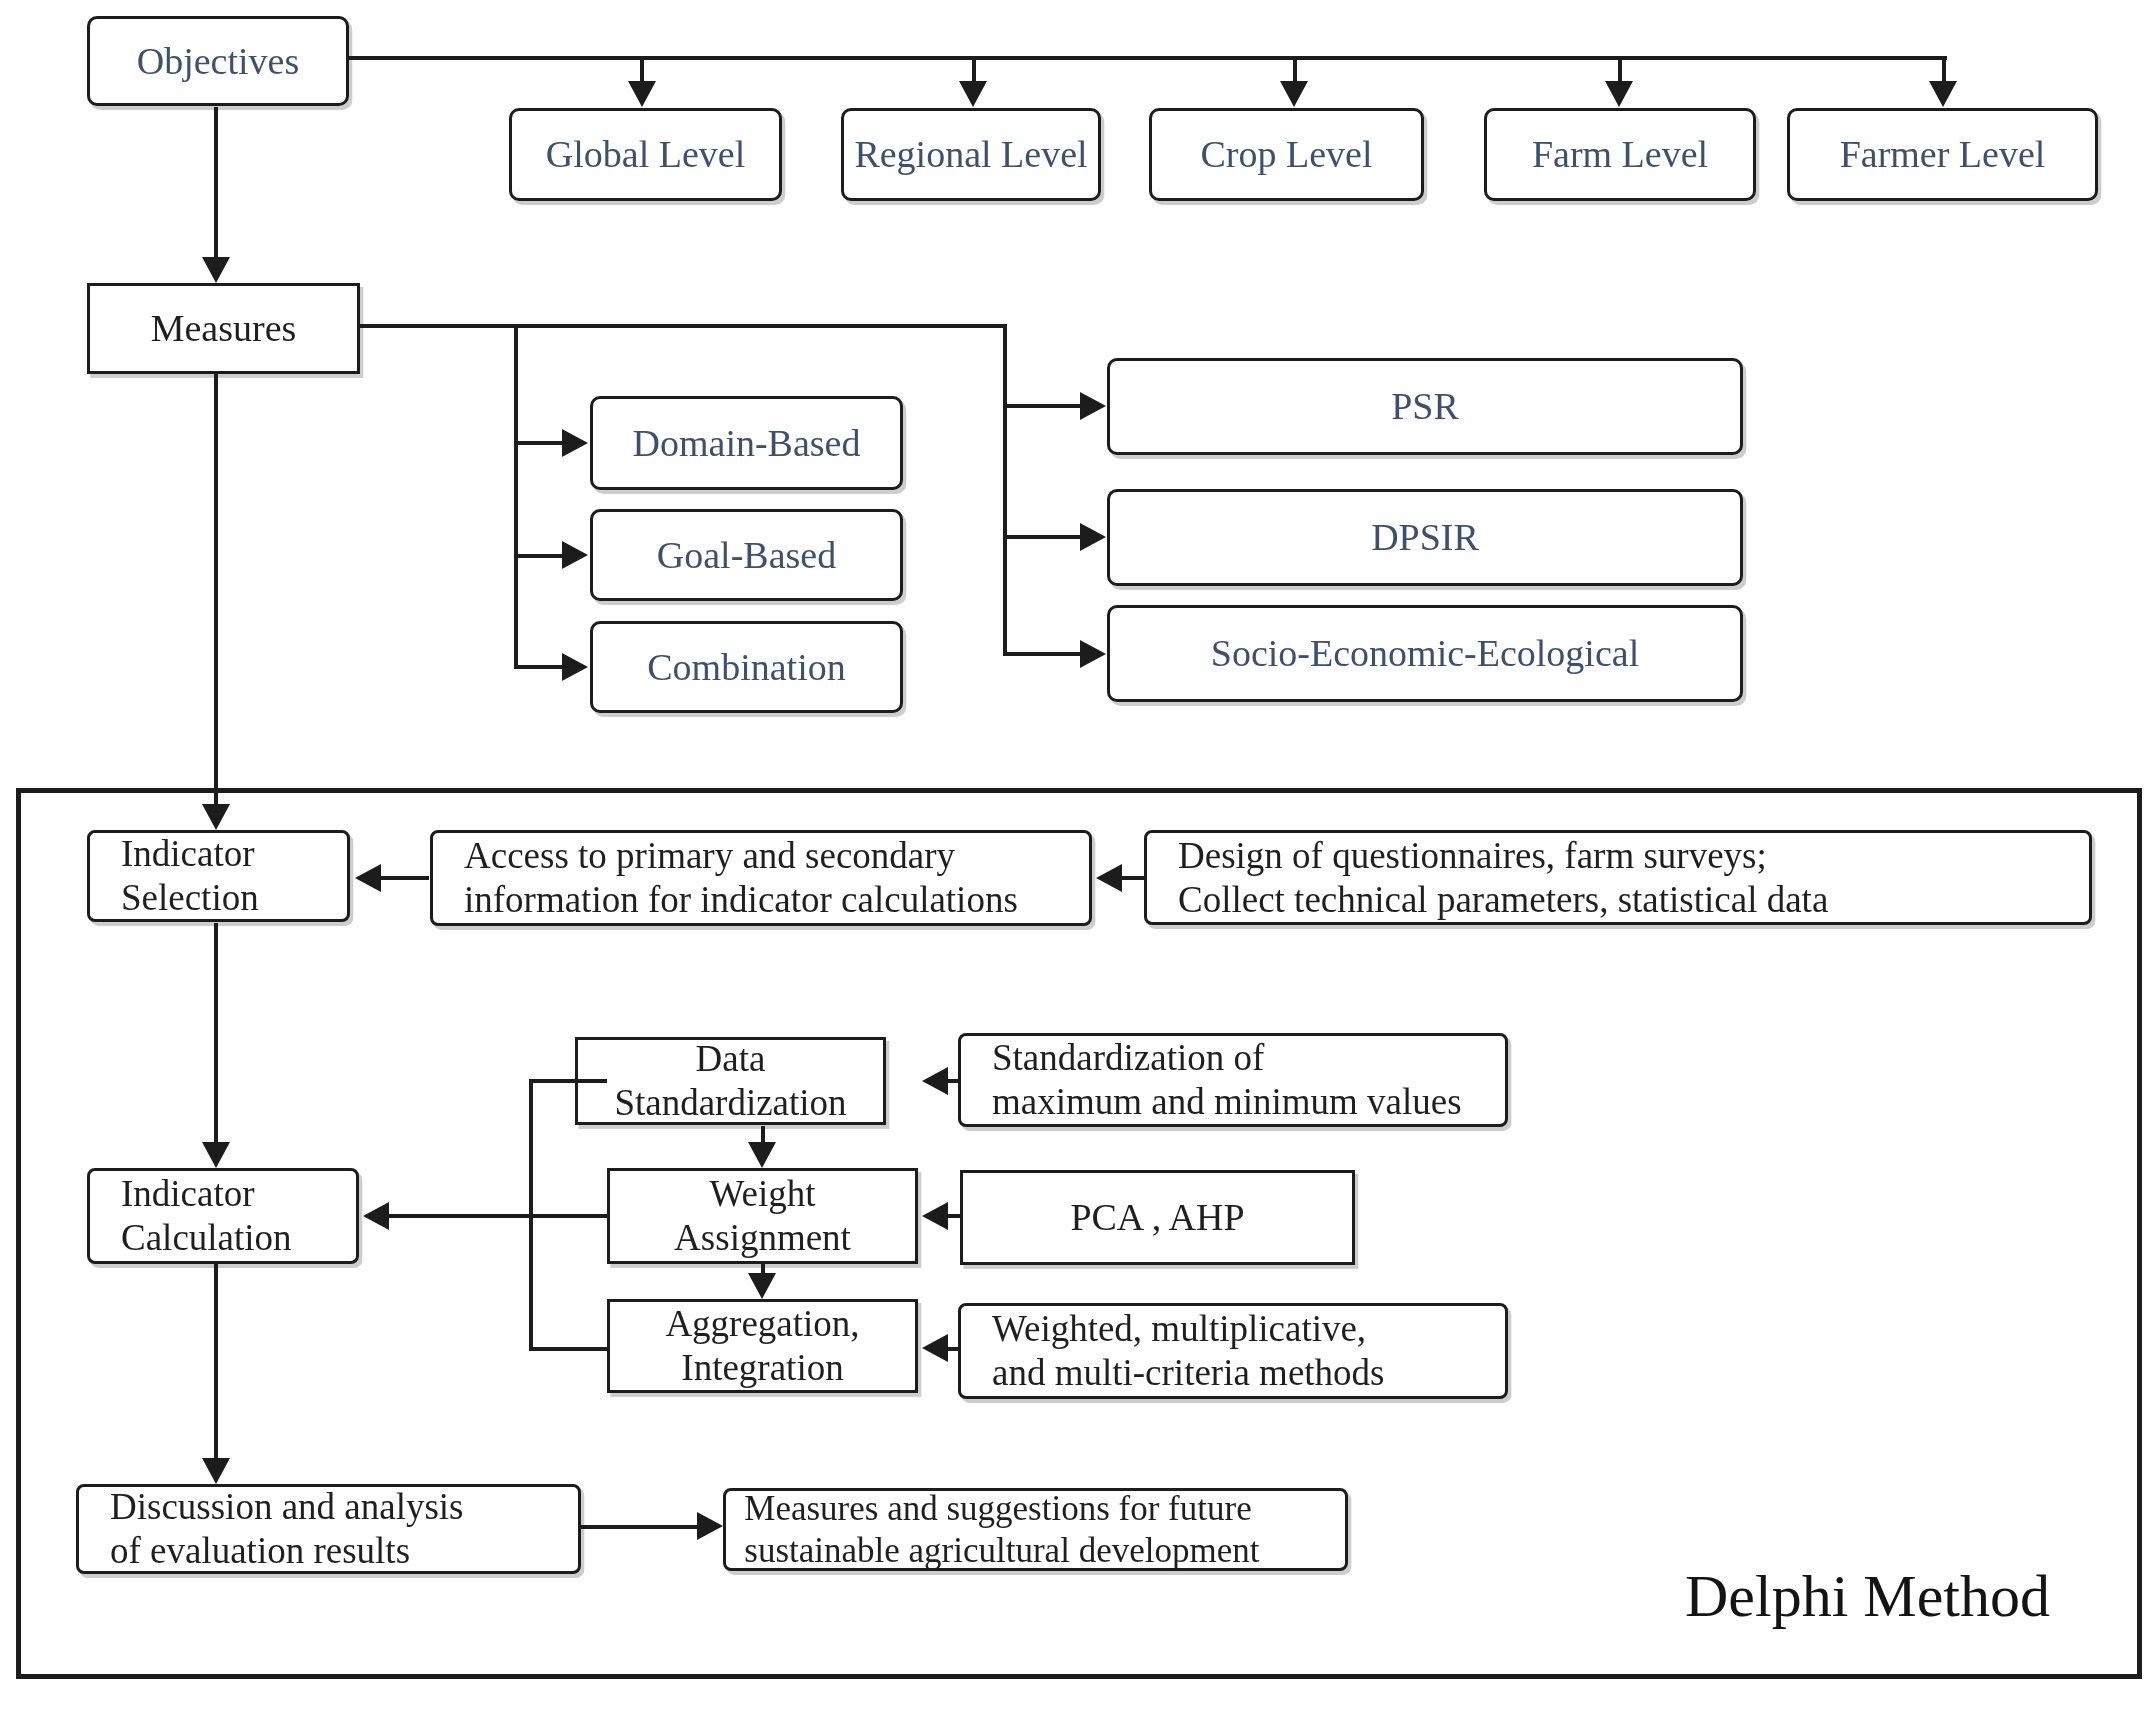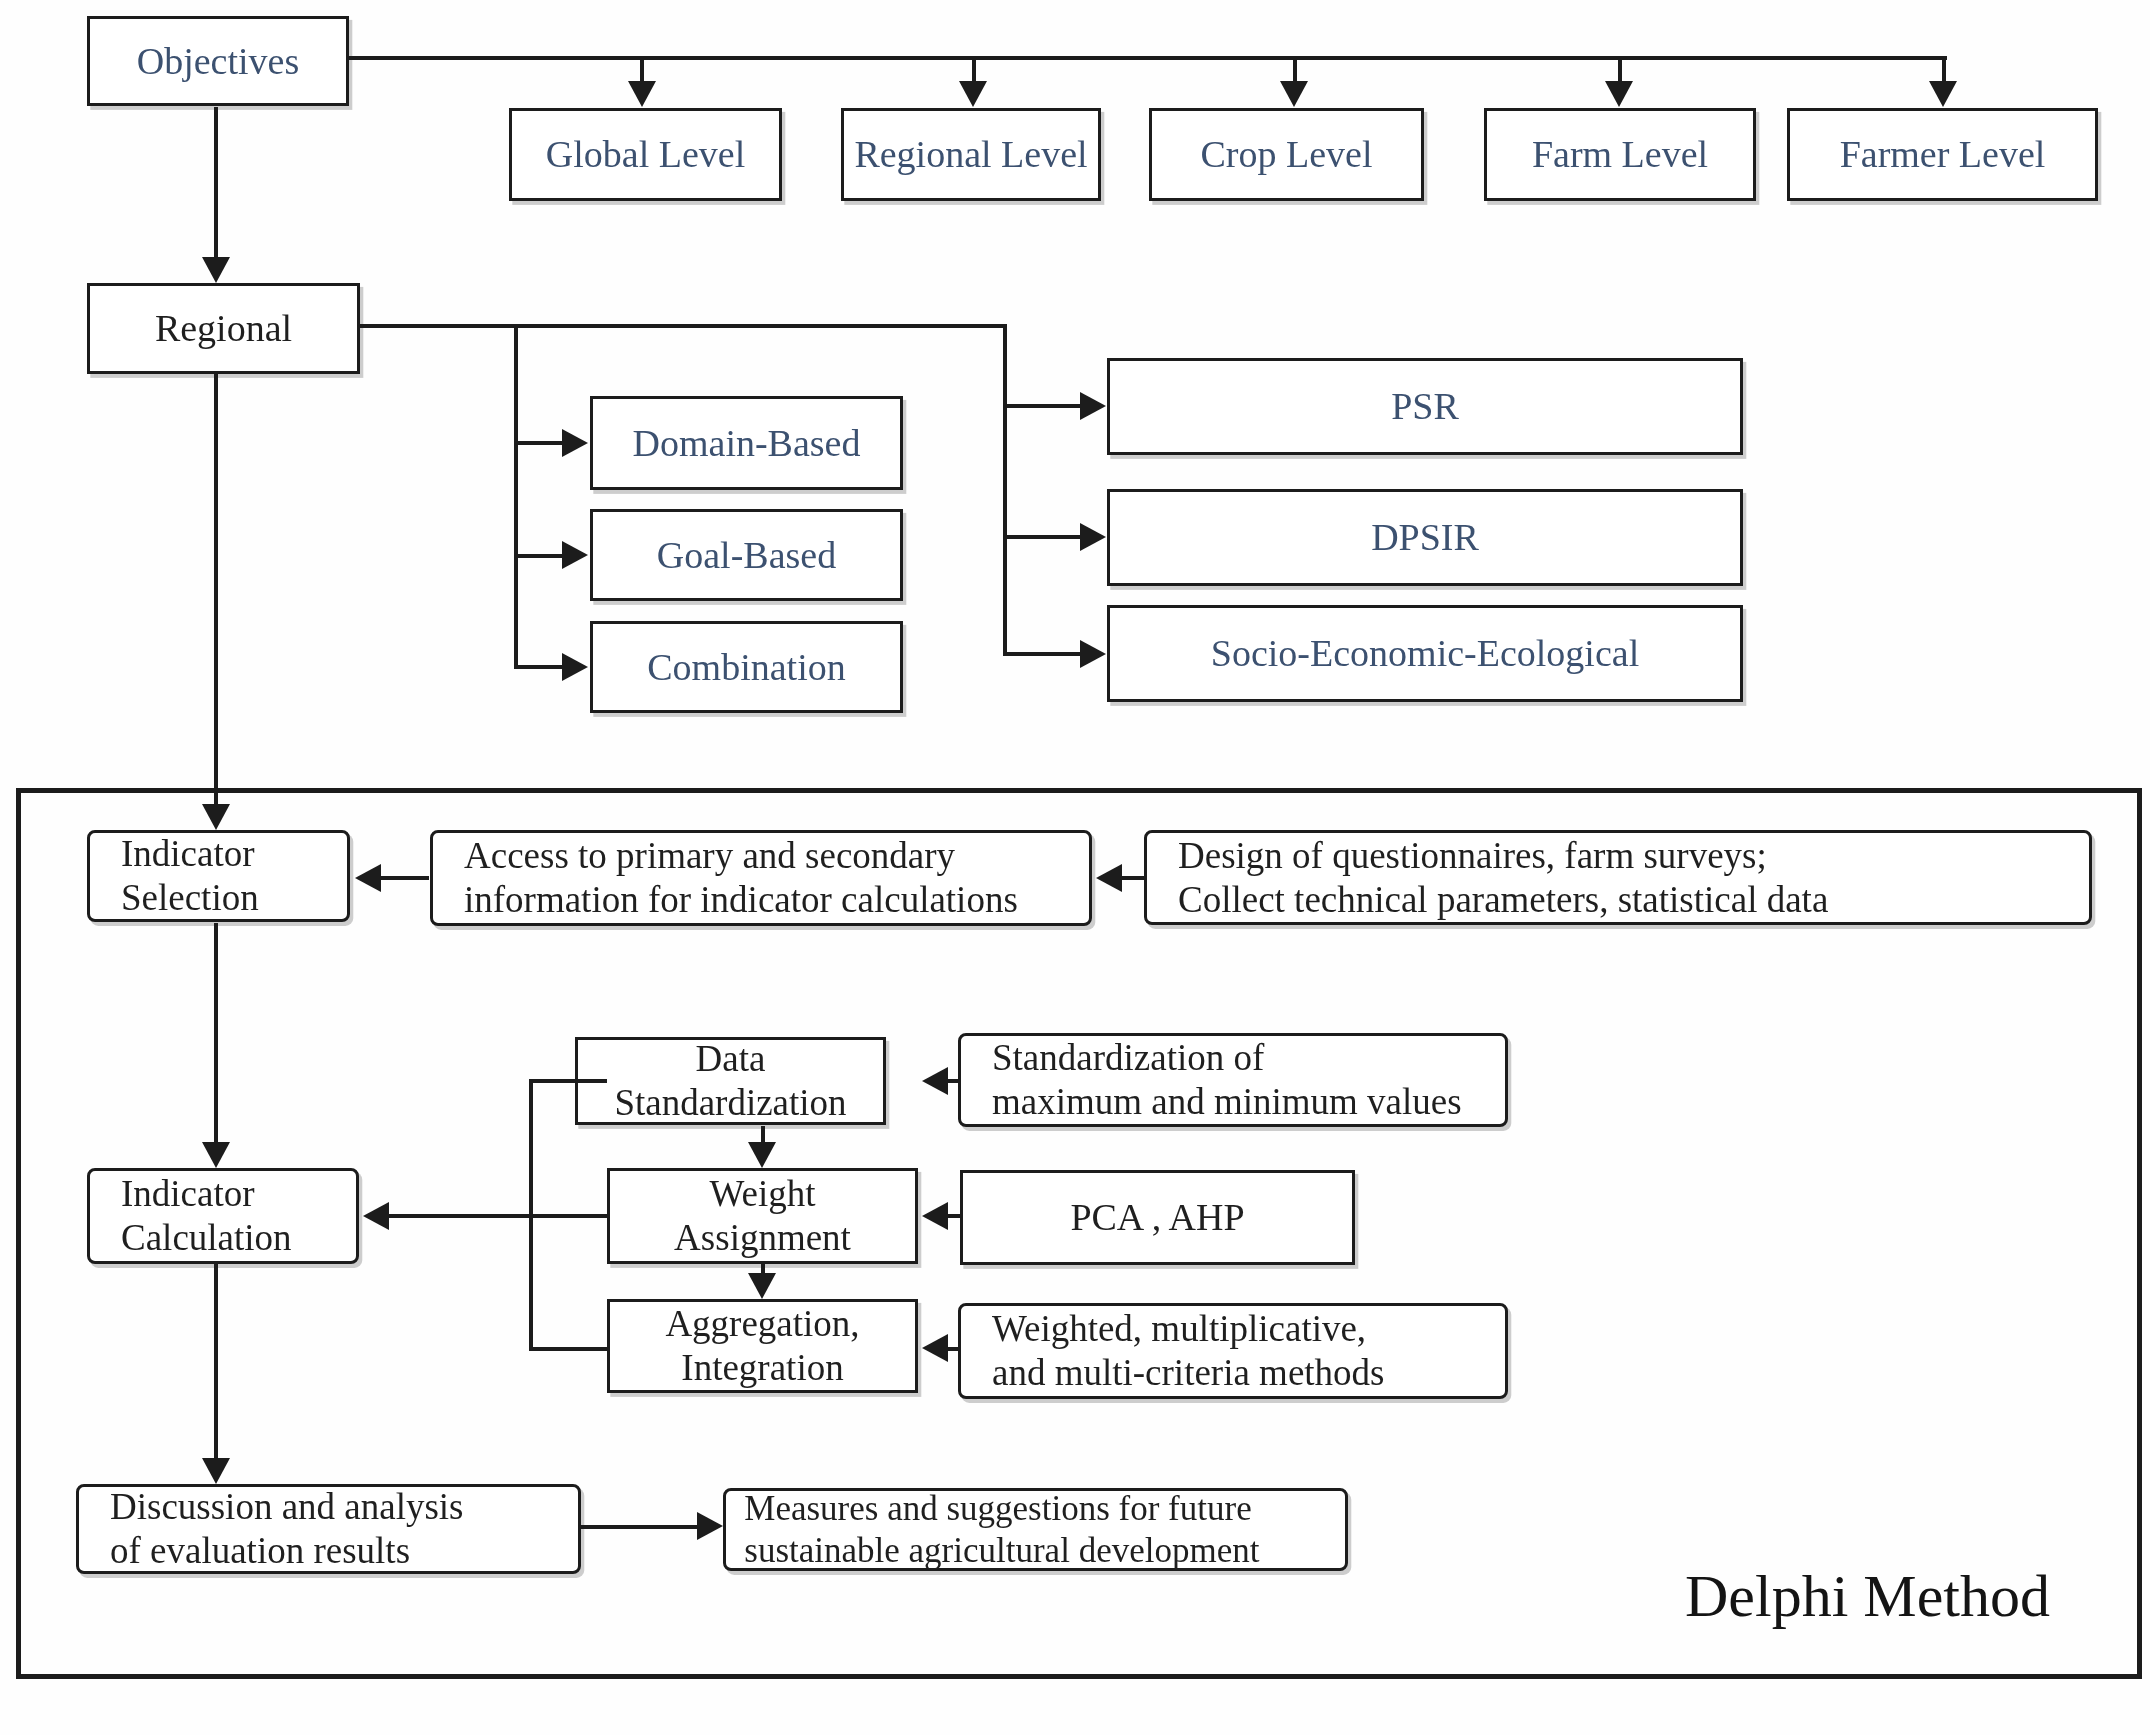--- a/index.html
+++ b/index.html
@@ -17,21 +17,21 @@
     background:#ffffff;
     border:3.9px solid #1c1c1c;
     display:flex;flex-direction:column;
     justify-content:center;align-items:center;
     text-align:center;
     line-height:1.18;
     font-size:38px;
     box-shadow:3.3px 3.9px 0 rgba(115,115,115,0.35);
   }
   .box.left{align-items:flex-start;text-align:left;padding-left:31px;padding-right:6.6px;border-radius:8px;}
-  .blue{color:#3c5170;}
+  .blue{color:#3c5170;border-radius:10px;}
   .hline,.vline{position:absolute;background:#1c1c1c;}
   .hline{height:3.9px;}
   .vline{width:3.9px;}
   .a{position:absolute;width:0;height:0;}
   .a-down{border-left:14.4px solid transparent;border-right:14.4px solid transparent;border-top:26px solid #1c1c1c;}
   .a-left{border-top:14.4px solid transparent;border-bottom:14.4px solid transparent;border-right:26px solid #1c1c1c;}
   .a-right{border-top:14.4px solid transparent;border-bottom:14.4px solid transparent;border-left:26px solid #1c1c1c;}
   #delphi-container{
     position:absolute;left:16.4px;top:788px;width:2126px;height:891px;
     border:5.2px solid #1c1c1c;box-sizing:border-box;background:transparent;
@@ -63,21 +63,21 @@
     <div>Crop Level</div>
   </div>
   <div class="box blue" style="left:1484px;top:108px;width:272px;height:93px;">
     <div>Farm Level</div>
   </div>
   <div class="box blue" style="left:1787px;top:108px;width:311px;height:93px;">
     <div>Farmer Level</div>
   </div>
 
   <div class="box" style="left:87px;top:283px;width:273px;height:91px;">
-    <div>Regional</div>
+    <div>Measures</div>
   </div>
 
   <div class="box blue" style="left:590px;top:396px;width:313px;height:94px;">
     <div>Domain-Based</div>
   </div>
   <div class="box blue" style="left:590px;top:509px;width:313px;height:92px;">
     <div>Goal-Based</div>
   </div>
   <div class="box blue" style="left:590px;top:621px;width:313px;height:92px;">
     <div>Combination</div>

